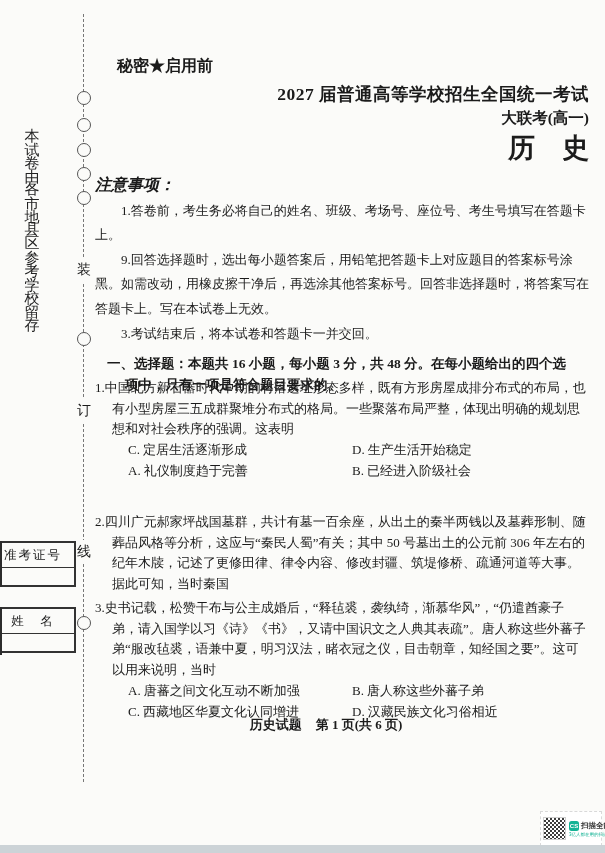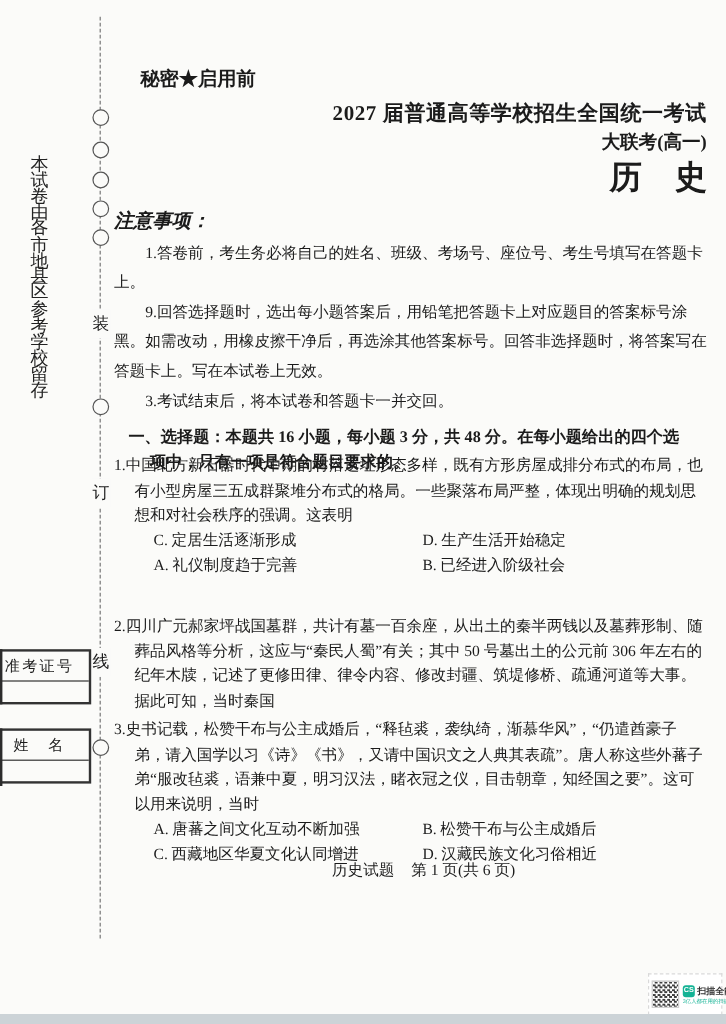--- a/index.html
+++ b/index.html
@@ -43,22 +43,22 @@
     padding-left:18px;text-indent:-18px;}
   .question{position:absolute;left:95px;width:494px;font-size:13px;line-height:20.7px;font-family:Liberation Serif, serif;}
   #q1{top:378px;} #q2{top:481px;margin-top:31px;} #q3{top:598px;}
   .stem{margin:0;padding-left:17px;text-indent:-17px;}
   .options{margin-left:33px;}
   .opt-row{display:flex;}
   .opt{white-space:nowrap;}
   .opt-a,.opt-c{width:224px;}
   .opt .key{margin-right:3px;}
   
-  .page-footer{position:absolute;left:106px;top:716px;width:494px;text-align:center;
-    font-size:13px;font-weight:normal;}
+  .page-footer{position:absolute;left:79px;top:716px;width:494px;text-align:center;
+    font-size:13px;font-weight:bold;}
   .page-footer .gap{display:inline-block;width:14px;}
   
   .watermark{position:absolute;left:540px;top:811px;width:62px;height:35px;
     background:#ffffff;border:1px dashed #d9d9d9;display:flex;align-items:center;
     padding:1px 2px;box-sizing:border-box;gap:3px;
     font-family:"Liberation Sans","DejaVu Sans",sans-serif;}
   .qr{width:21px;height:21px;flex:0 0 auto;
     background-image:conic-gradient(#3d3d3d 25%,transparent 0 50%,#3d3d3d 0 75%,transparent 0);
     background-size:4px 4px;border:1px solid #cfcfcf;}
   .wm-right{display:flex;flex-direction:column;justify-content:center;}
@@ -130,21 +130,21 @@
     <p class="stem"><span>2.</span><span>四川广元郝家坪战国墓群，共计有墓一百余座，从出土的秦半两钱以及墓葬形制、随葬品风格等分析，这应与“秦民人蜀”有关；其中 50 号墓出土的公元前 306 年左右的纪年木牍，记述了更修田律、律令内容、修改封疆、筑堤修桥、疏通河道等大事。据此可知，当时秦国</span></p>
     <div class="options">
     </div>
   </div>
 
   <div class="question" id="q3">
     <p class="stem"><span>3.</span><span>史书记载，松赞干布与公主成婚后，“释毡裘，袭纨绮，渐慕华风”，“仍遣酋豪子弟，请入国学以习《诗》《书》，又请中国识文之人典其表疏”。唐人称这些外蕃子弟“服改毡裘，语兼中夏，明习汉法，睹衣冠之仪，目击朝章，知经国之要”。这可以用来说明，当时</span></p>
     <div class="options">
       <div class="opt-row">
         <div class="opt opt-a"><span class="key">A.</span><span>唐蕃之间文化互动不断加强</span></div>
-        <div class="opt opt-b"><span class="key">B.</span><span>松赞干布与公主成婚后</span></div>
+        <div class="opt opt-b"><span class="key">B.</span><span>唐人称这些外蕃子弟</span></div>
       </div>
       <div class="opt-row">
         <div class="opt opt-c"><span class="key">C.</span><span>西藏地区华夏文化认同增进</span></div>
         <div class="opt opt-d"><span class="key">D.</span><span>汉藏民族文化习俗相近</span></div>
       </div>
     </div>
   </div>
 
   <div class="page-footer">
     <span>历史试题</span><span class="gap"></span><span>第 1 页(共 6 页)</span>

